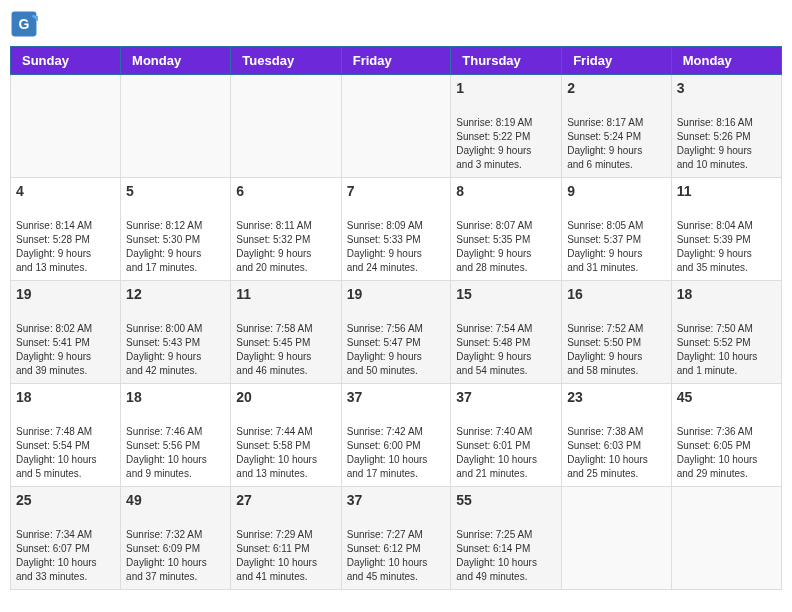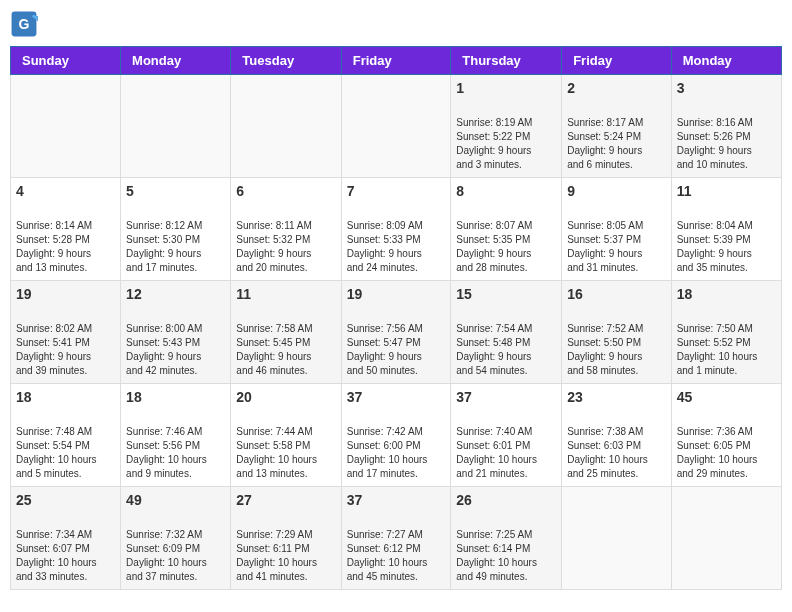--- a/index.html
+++ b/index.html
@@ -248,20 +248,20 @@
         </td>
         <td>
           <span class="day-num">27</span>
           <div class="day-info">Sunrise: 7:29 AM<br>Sunset: 6:11 PM<br>Daylight: 10 hours<br>and 41 minutes.</div>
         </td>
         <td>
           <span class="day-num">37</span>
           <div class="day-info">Sunrise: 7:27 AM<br>Sunset: 6:12 PM<br>Daylight: 10 hours<br>and 45 minutes.</div>
         </td>
         <td>
-          <span class="day-num">26</span>
+          <span class="day-num">55</span>
           <div class="day-info">Sunrise: 7:25 AM<br>Sunset: 6:14 PM<br>Daylight: 10 hours<br>and 49 minutes.</div>
         </td>
         <td class="empty-cell"></td>
         <td class="empty-cell"></td>
       </tr>
     </tbody>
 </table>
 
 </body></html>

